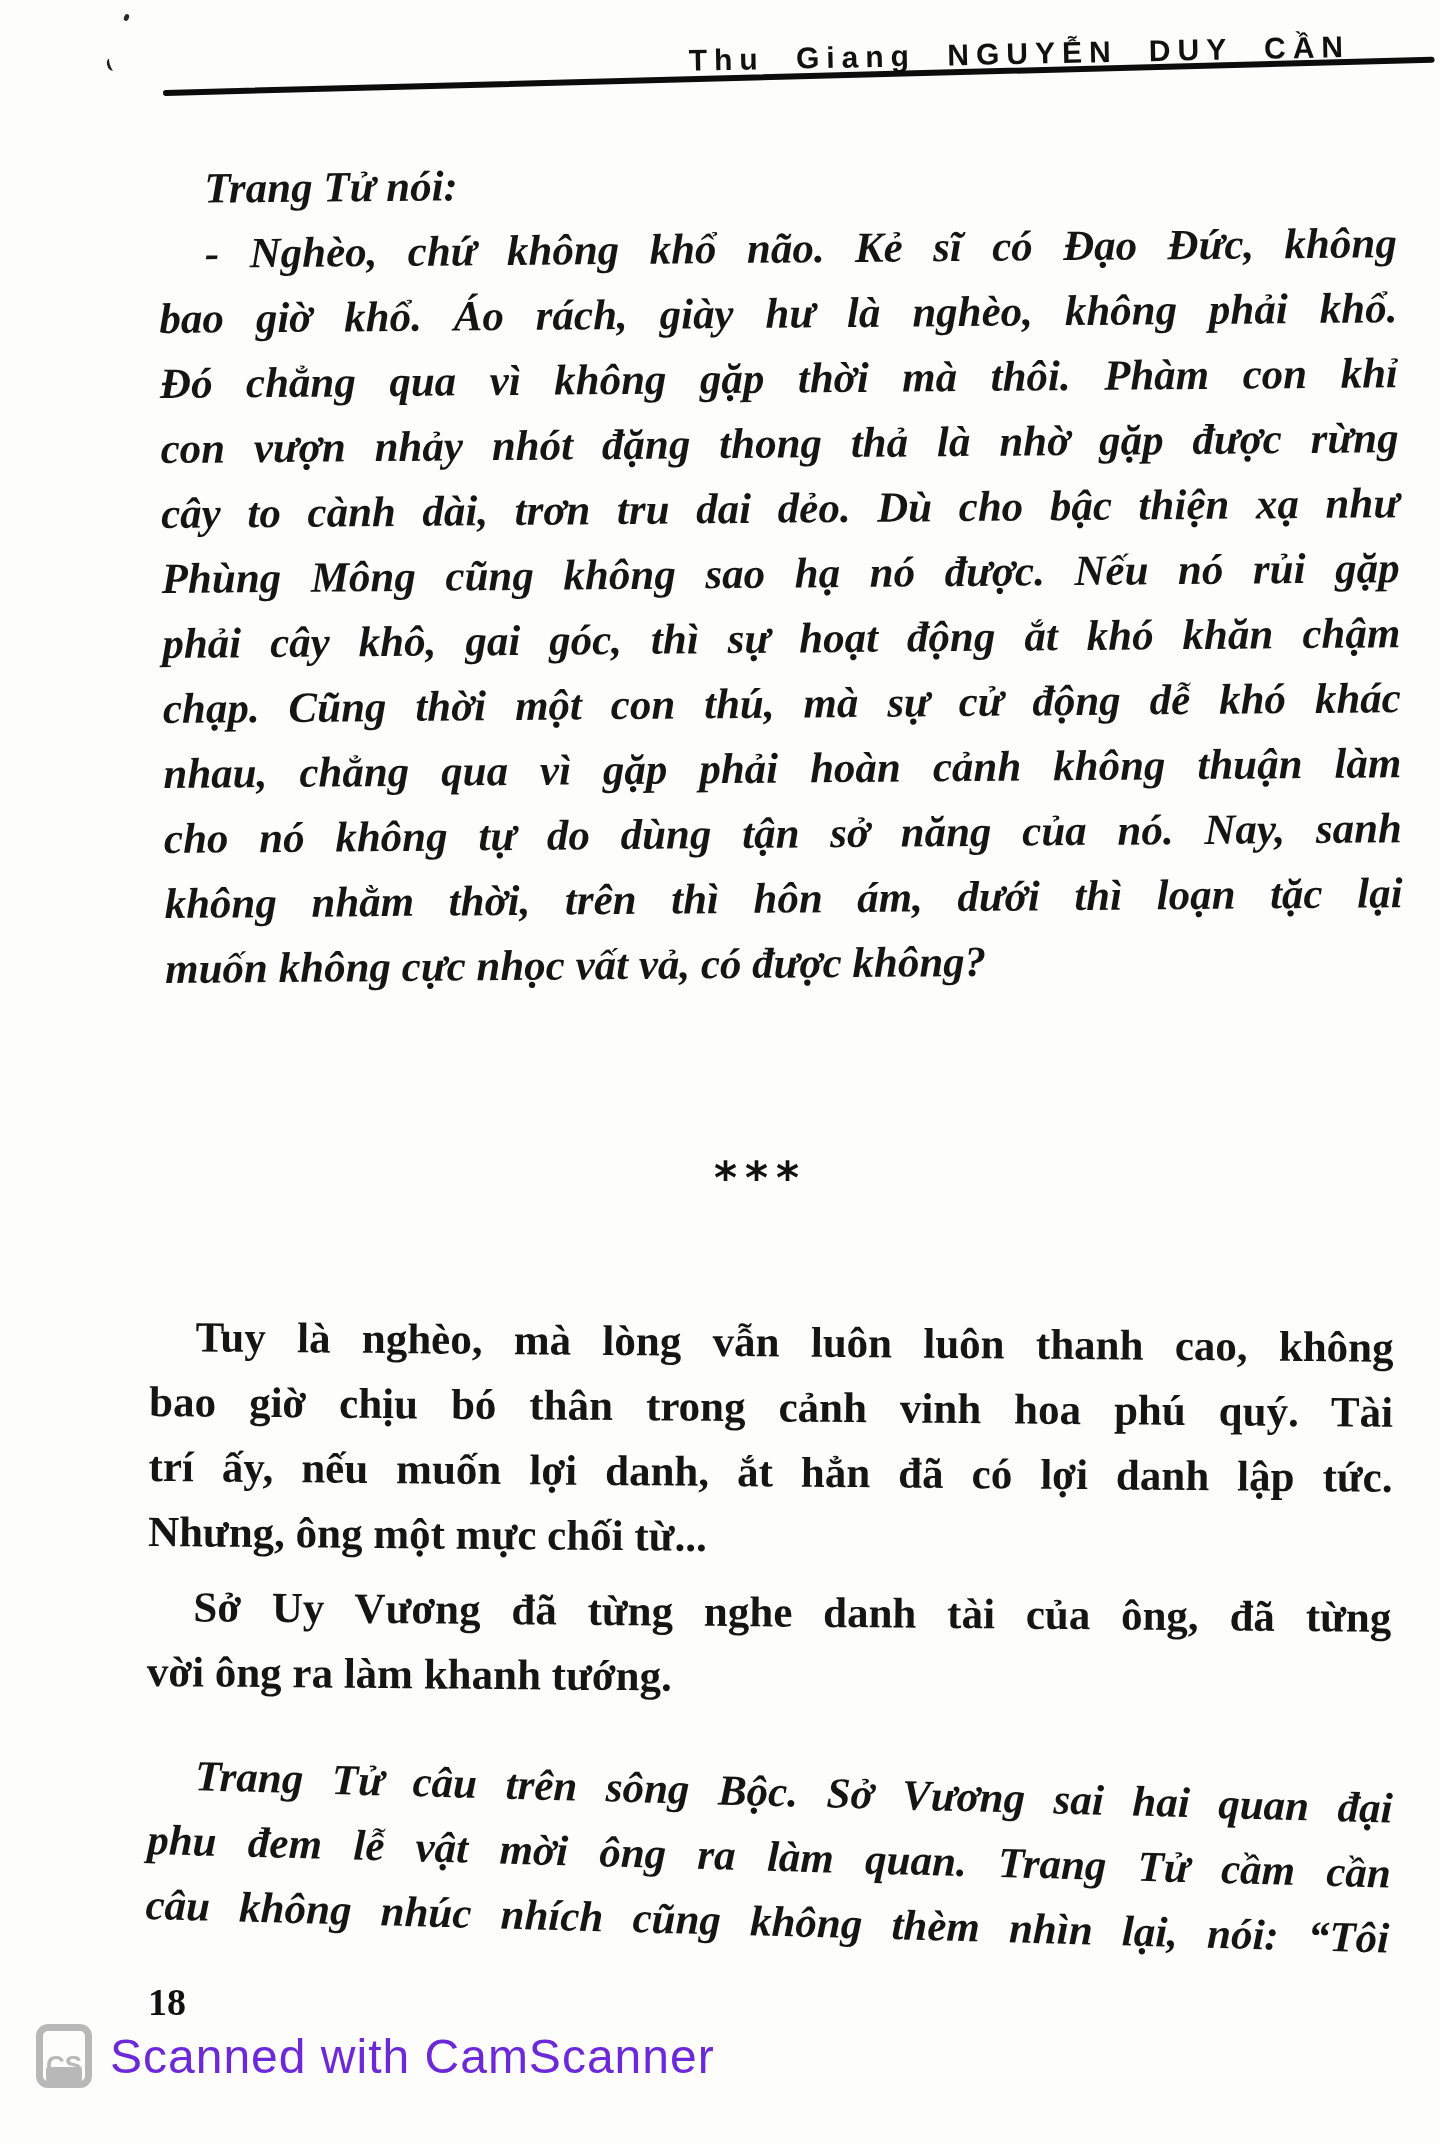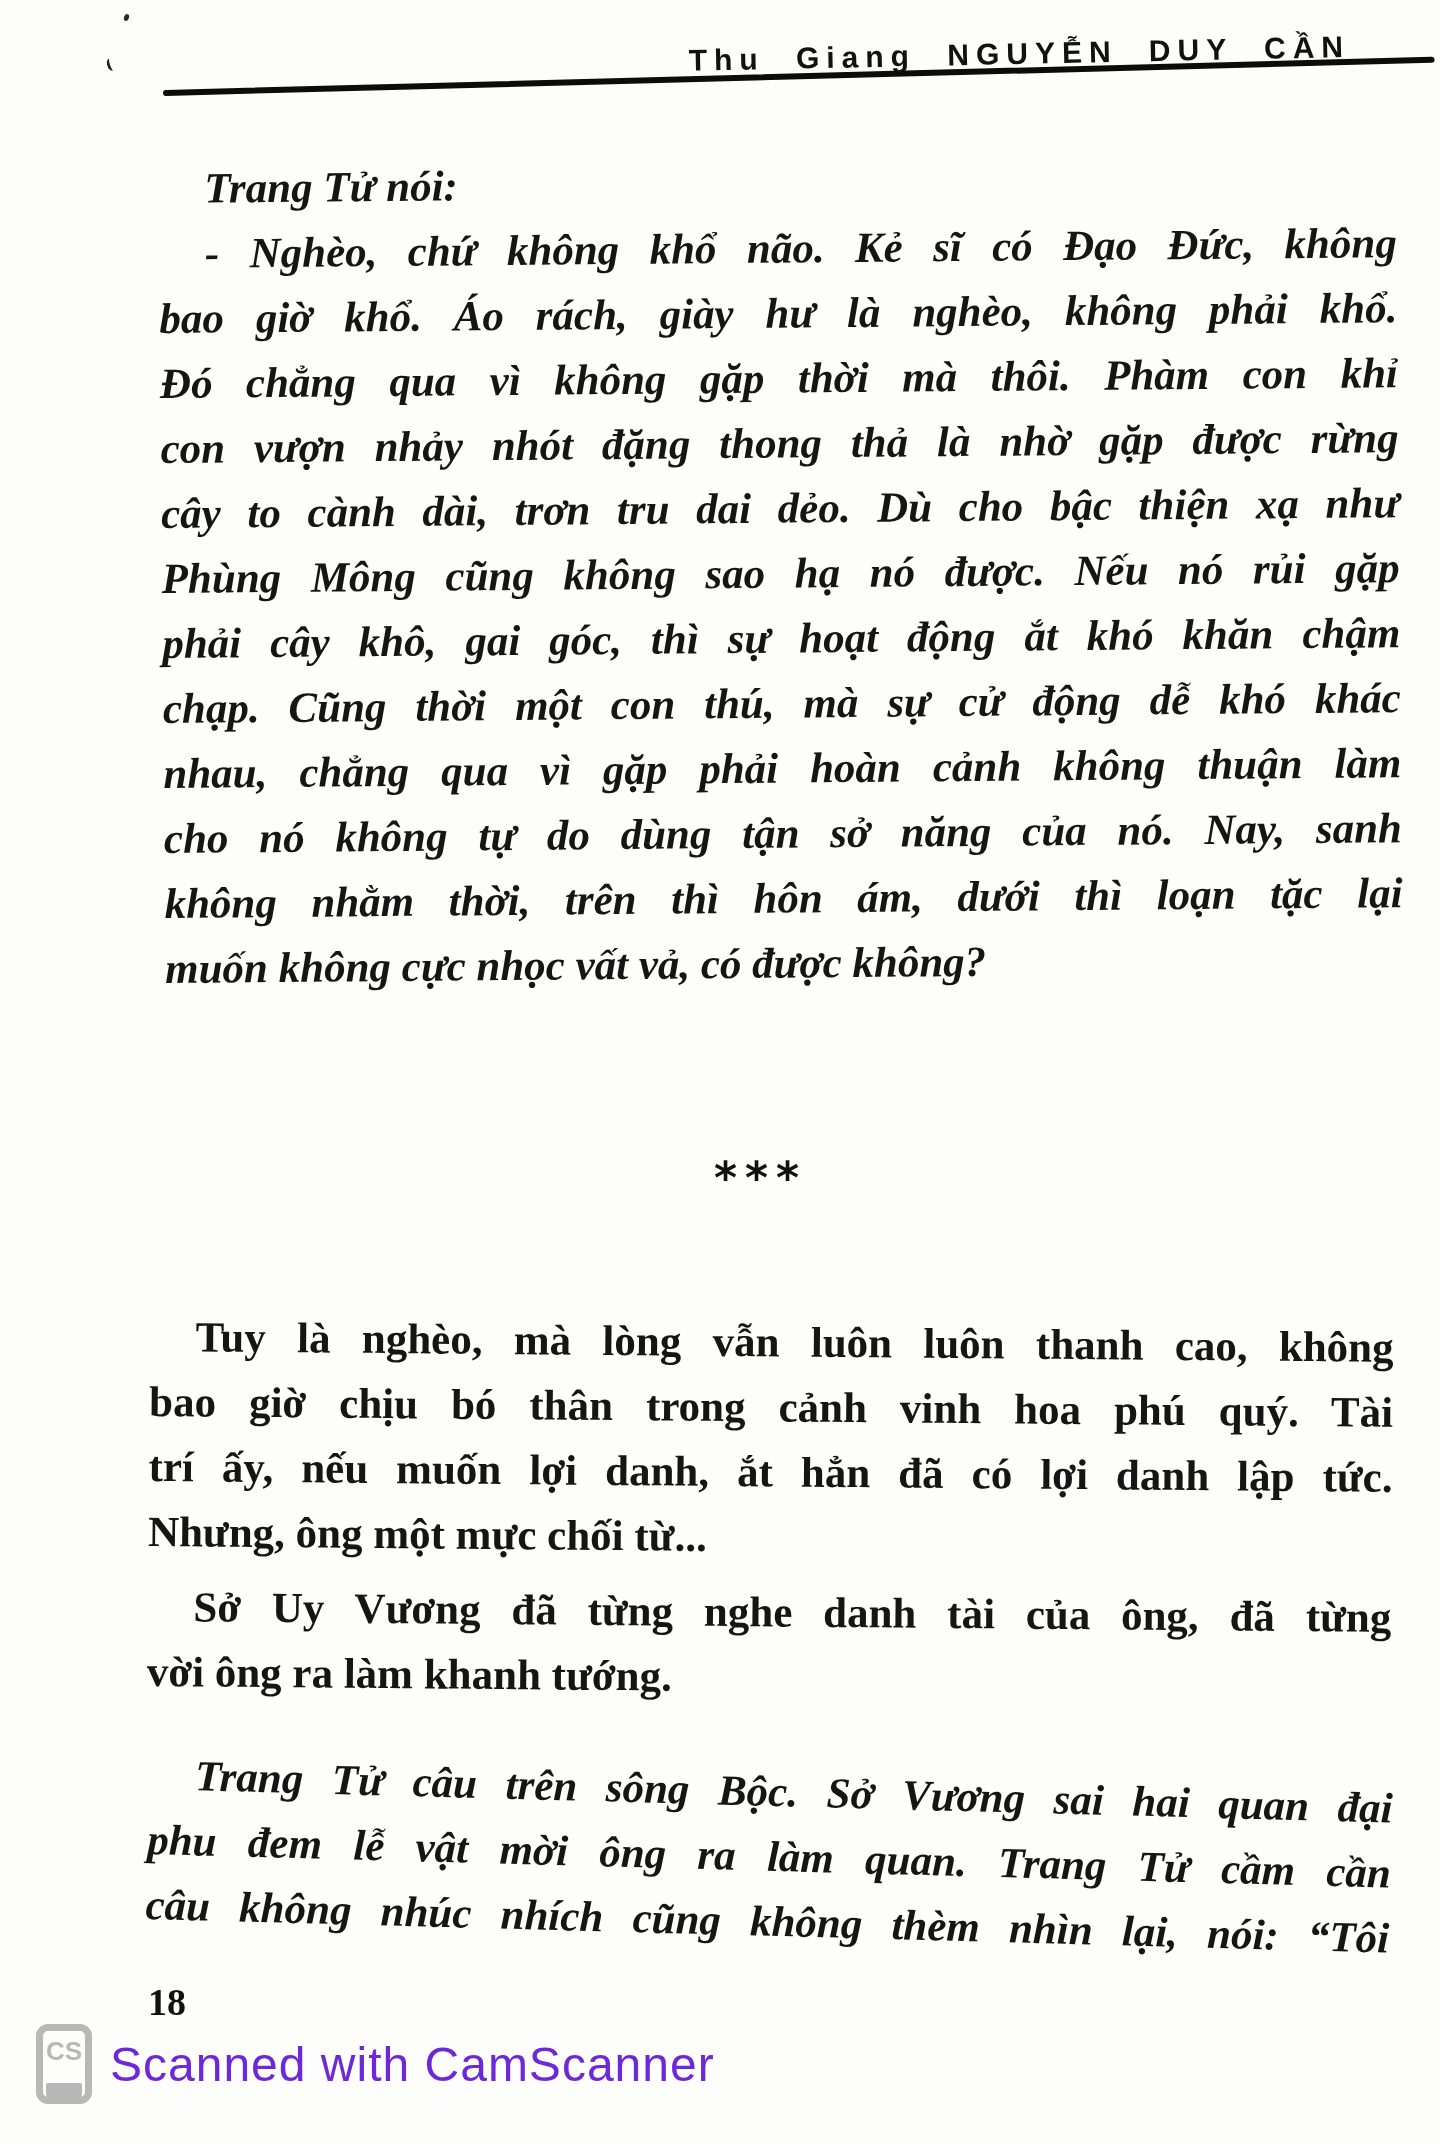--- a/index.html
+++ b/index.html
@@ -65,23 +65,23 @@
   
   .page-num {
     position:absolute; left:148px; top:1980px;
     font-size:38px; font-weight:bold; color:#111;
   }
   .cs-footer {
     position:absolute; left:36px; top:2024px;
     display:flex; align-items:center; gap:18px;
   }
   .cs-logo {
-    position:relative; width:56px; height:80px; box-sizing:border-box;
+    position:relative; width:56px; height:64px; box-sizing:border-box;
     border:7px solid #b8b8b8; border-radius:12px;
-    display:flex; justify-content:center; align-items:flex-start;
+    display:flex; justify-content:center; align-items:flex-end;
     padding-top:5px;
     font-family:"Liberation Sans","DejaVu Sans",sans-serif;
     font-weight:bold; font-size:26px; color:#b8b8b8; letter-spacing:0px;
   }
   .cs-logo .tab {
     position:absolute; bottom:-1px; left:3px; right:3px; height:15px;
     background:#b8b8b8; border-radius:2px 2px 4px 4px;
   }
   .cs-text {
     font-family:"Liberation Sans","DejaVu Sans",sans-serif;

